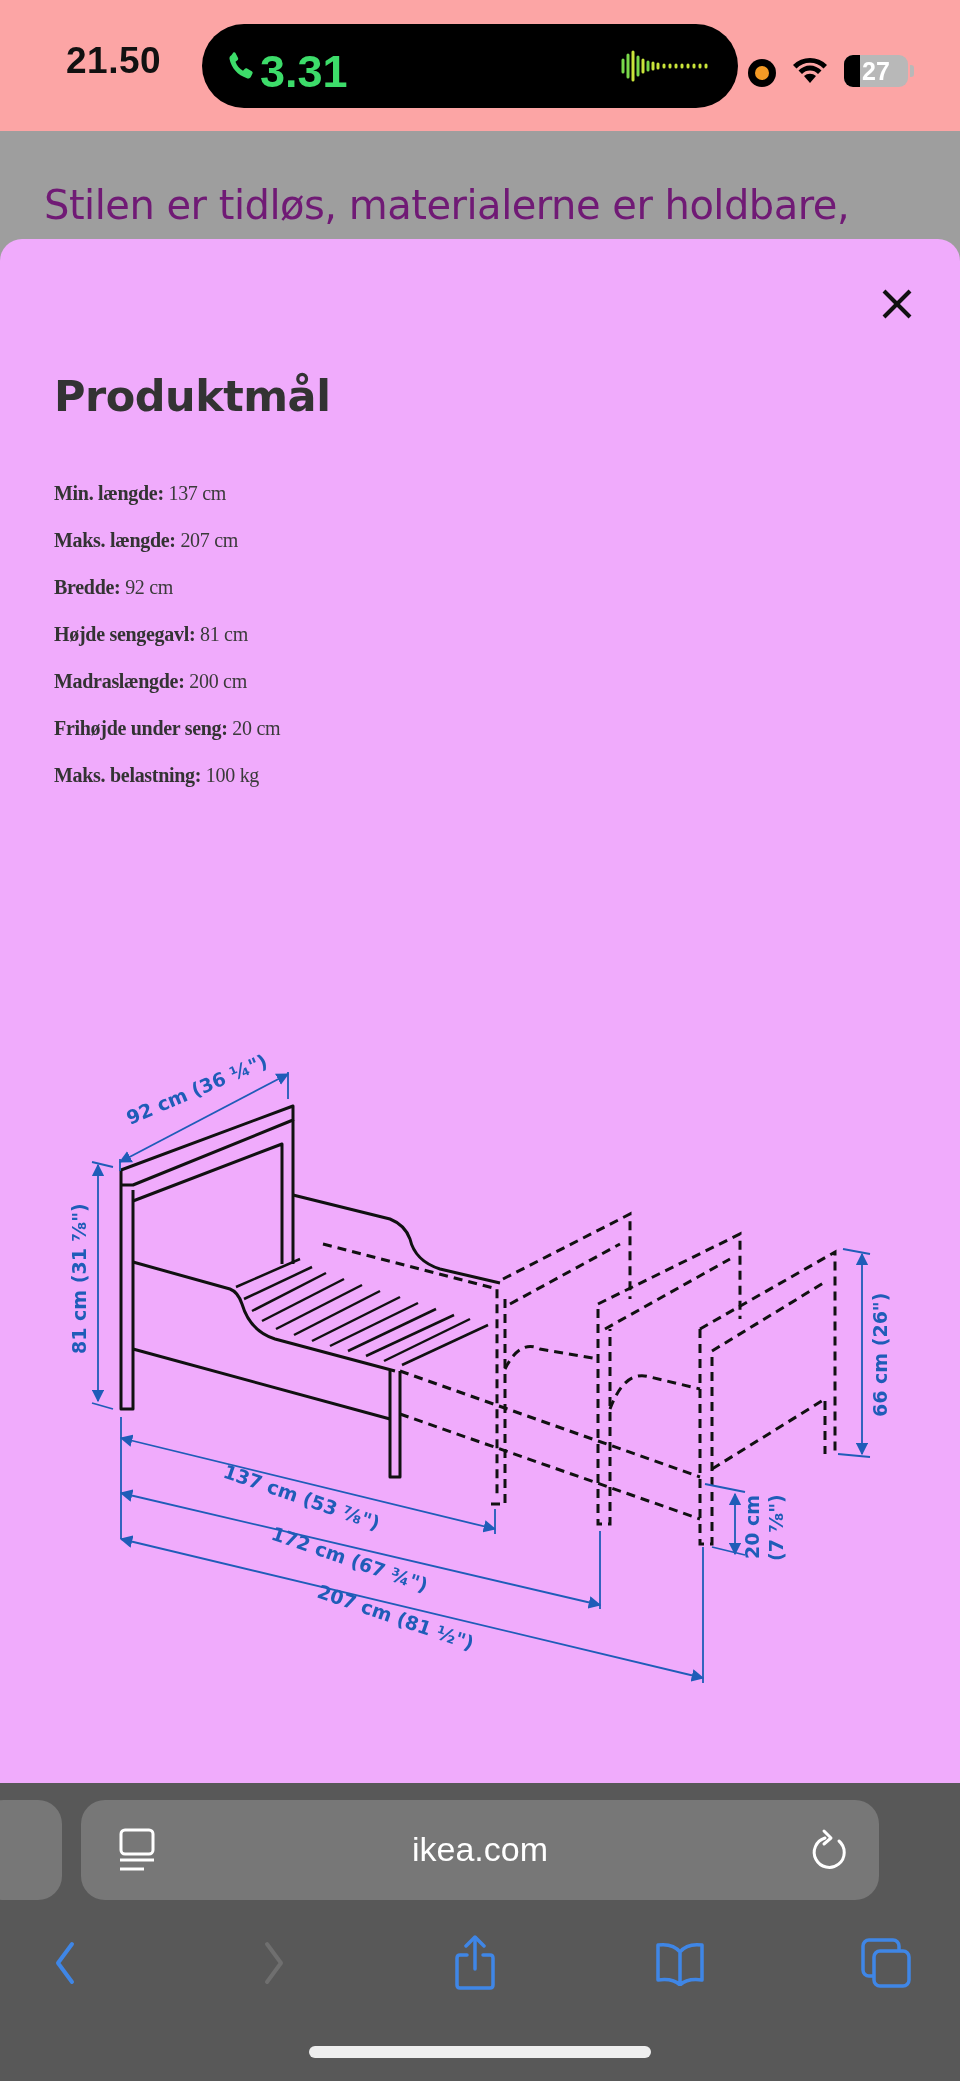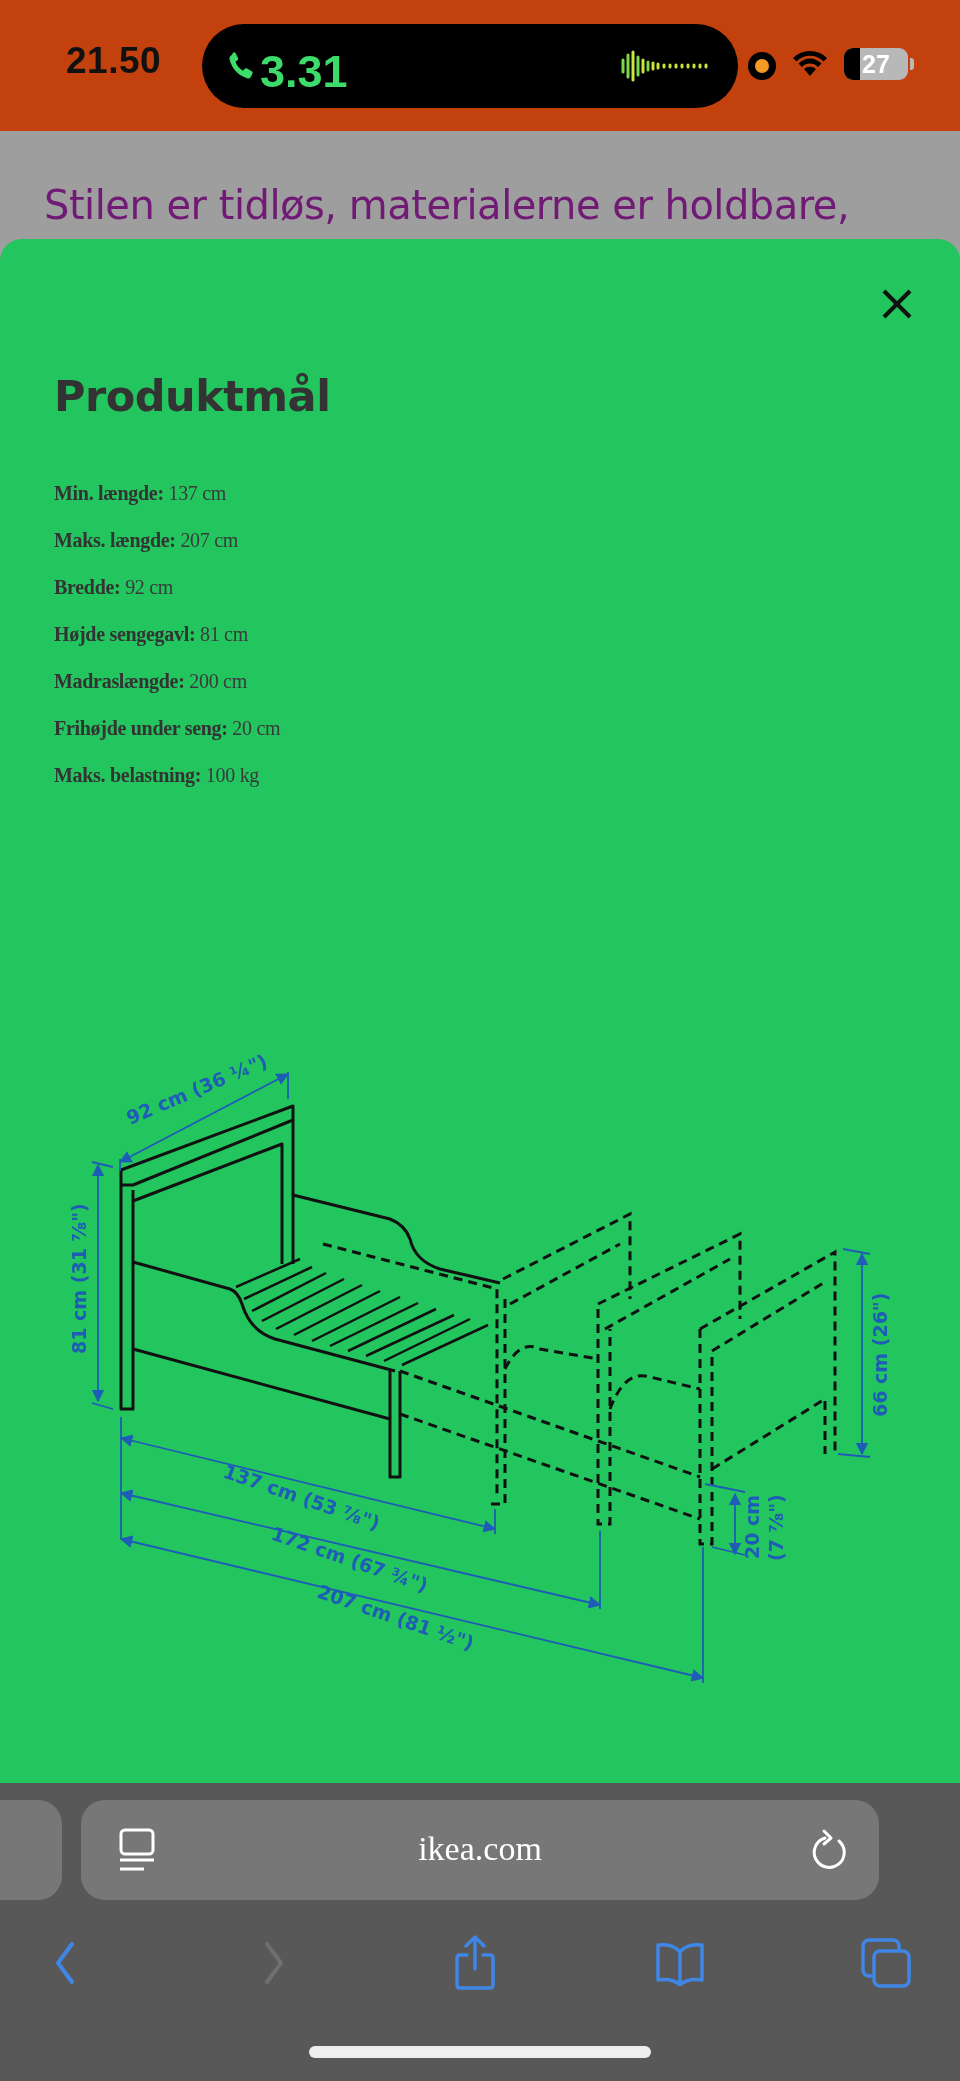--- a/index.html
+++ b/index.html
@@ -1,53 +1,53 @@
 <!DOCTYPE html>
 <html><head>
 <meta charset="utf-8">
 <style>
   * { box-sizing: border-box; margin: 0; padding: 0; }
   html, body { width: 960px; height: 2081px; overflow: hidden; background: #9e9e9e; }
   body { position: relative; font-family: "DejaVu Sans", "Liberation Sans", sans-serif; }
 
   
-  .status-bar { position: absolute; left: 0; top: 0; width: 960px; height: 131px; background: #c2410c; padding-left: 27px; }
+  .status-bar { position: absolute; left: 0; top: 0; width: 960px; height: 131px; background: #fca5a5; padding-left: 27px; }
   .status-time { position: absolute; left: 66px; top: 40px; font-family: "Liberation Sans", sans-serif; font-weight: 700; font-size: 37px; color: #111; letter-spacing: 0.5px; }
   .island { position: absolute; left: 202px; top: 24px; width: 536px; height: 84px; background: #000; border-radius: 42px; }
   .island .phone { position: absolute; left: 22px; top: 22px; width: 34px; height: 40px; }
   .island .call-time { position: absolute; left: 58px; top: 22px; font-family: "Liberation Sans", sans-serif; font-size: 45px; color: #3ddc6a; font-weight: 700; }
   .island .wave { position: absolute; left: 418px; top: 26px; width: 92px; height: 32px; }
-  .status-right { position: absolute; right: 0; top: 0; height: 131px; width: 230px; }
+  .status-right { position: absolute; right: 0; top: 7px; height: 131px; width: 230px; }
   .rec-dot { position: absolute; left: 18px; top: 52px; width: 28px; height: 28px; border-radius: 50%; background: #000; }
   .rec-dot::after { content: ""; position: absolute; left: 7px; top: 7px; width: 14px; height: 14px; border-radius: 50%; background: #f49b25; }
   .wifi { position: absolute; left: 60px; top: 46px; width: 40px; height: 32px; }
   .battery { position: absolute; left: 114px; top: 48px; width: 64px; height: 32px; border-radius: 9px; background: #b8b8b8; overflow: hidden; }
   .battery .fill { position: absolute; left: 0; top: 0; width: 16px; height: 100%; background: #000; }
   .battery .pct { position: absolute; left: 0; right: 0; top: 2px; text-align: center; font-family: "Liberation Sans", sans-serif; font-weight: 700; font-size: 25px; color: #fff; }
   .battery-tip { position: absolute; left: 180px; top: 58px; width: 4px; height: 12px; border-radius: 0 3px 3px 0; background: #b8b8b8; }
 
   
   .backdrop-text { position: absolute; left: 44px; top: 182px; font-family: "DejaVu Sans", sans-serif; font-size: 40px; color: #701a75; white-space: nowrap; letter-spacing: -0.5px; }
 
   
-  .sheet { position: absolute; left: 0; top: 239px; width: 960px; height: 1546px; background: #22c55e; border-radius: 22px 22px 0 0; }
+  .sheet { position: absolute; left: 0; top: 239px; width: 960px; height: 1546px; background: #f0abfc; border-radius: 22px 22px 0 0; }
   .close-btn { position: absolute; left: 872px; top: 40px; width: 50px; height: 50px; display: flex; align-items: center; justify-content: center; cursor: pointer; }
   .sheet-title { position: absolute; left: 54px; top: 132px; font-family: "DejaVu Sans", sans-serif; font-weight: 700; font-size: 43px; color: #333; letter-spacing: -0.5px; }
   .spec-list { position: absolute; left: 54px; top: 231px; list-style: none; }
   .spec-list li { font-family: Liberation Serif, serif; font-size: 20px; color: #3a3a3a; height: 47px; line-height: 47px; white-space: nowrap; letter-spacing: -0.3px; }
   .spec-list li .k { font-weight: 700; color: #333; }
   .spec-list li .v { font-weight: 400; color: #3a3a3a; }
 
   .diagram { position: absolute; left: 60px; top: 810px; width: 860px; height: 700px; }
 
   
   .safari { position: absolute; left: 0; top: 1783px; width: 960px; height: 298px; background: #585858; }
   .prev-tab { position: absolute; left: -20px; top: 17px; width: 82px; height: 100px; border-radius: 24px; background: #777; }
   .url-bar { position: absolute; left: 81px; top: 17px; width: 798px; height: 100px; border-radius: 24px; background: #777; cursor: text; }
-  .url-text { position: absolute; left: 0; right: 0; top: 30px; text-align: center; font-family: Liberation Serif, serif; font-size: 34px; color: #fff; }
+  .url-text { position: absolute; left: 0; right: 0; top: 30px; text-align: center; font-family: Liberation Sans, sans-serif; font-size: 34px; color: #fff; }
   .reader-icon { position: absolute; left: 37px; top: 27px; width: 38px; height: 46px; }
   .reload-icon { position: absolute; left: 728px; top: 28px; width: 44px; height: 46px; }
   .toolbar { position: absolute; left: 0; top: 150px; width: 960px; height: 60px; }
   .tb-btn { position: absolute; top: 0; width: 60px; height: 60px; display: flex; align-items: center; justify-content: center; cursor: pointer; }
   .home-indicator { position: absolute; left: 309px; top: 1797px; width: 342px; height: 12px; border-radius: 6px; background: #eee; }
 </style>
 </head>
 <body>
 
 <div class="status-bar">

